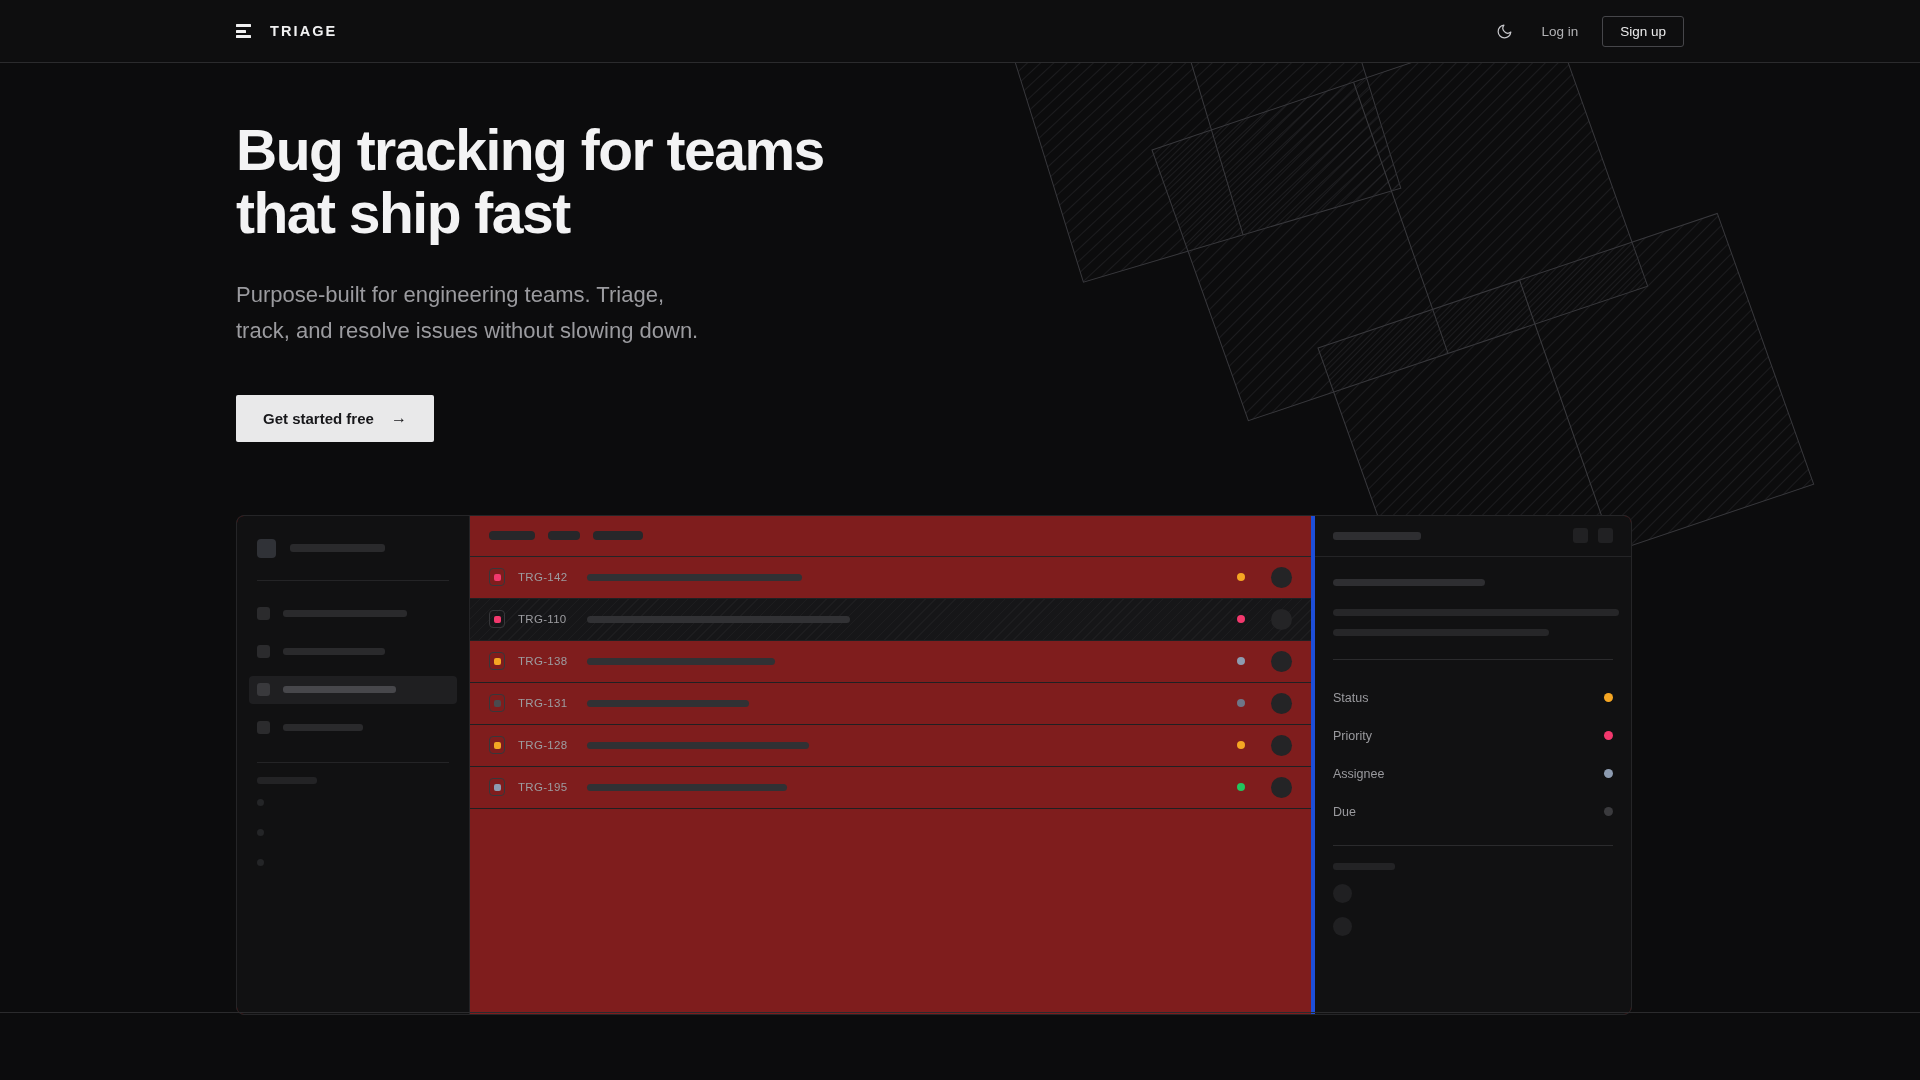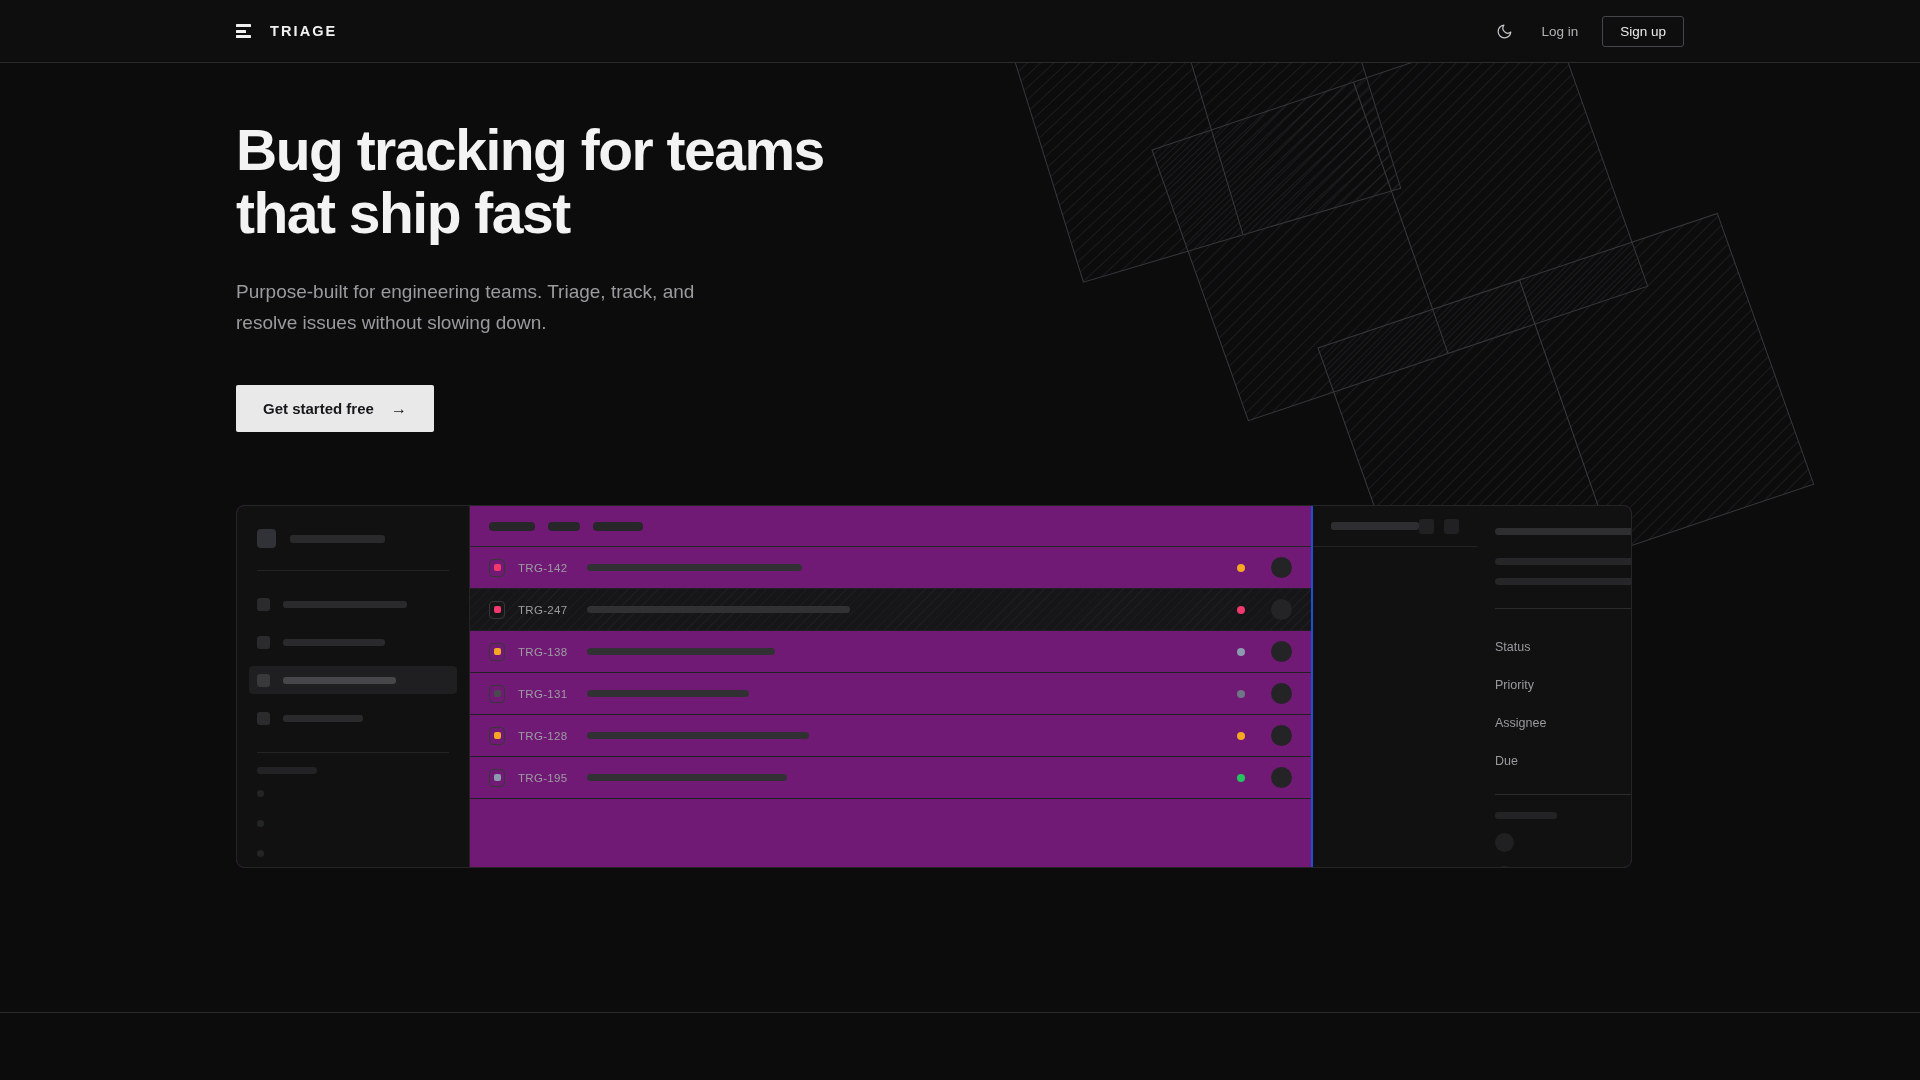--- a/index.html
+++ b/index.html
@@ -50,39 +50,39 @@
     padding:7px 17px; cursor:pointer; font-family:inherit;
   }
 
   
   .hero { position:relative; z-index:3; padding:56px 236px 0; }
   .hero h1 {
     font-size:57px; line-height:1.1; font-weight:700;
     letter-spacing:-1.5px; color:#f3f3f4; max-width:680px;
   }
   .hero-sub {
-    margin-top:33px; font-size:19px; line-height:1.6;
+    margin-top:33px; font-size:22px; line-height:1.6;
     color:#9b9b9f; max-width:470px;
   }
   .cta {
     margin-top:47px;
     display:inline-flex; align-items:center; gap:17px;
     background:#e9e9ea; color:#17171a;
     border:none; border-radius:2px;
     padding:15px 27px; font-size:15px; font-weight:700;
     cursor:pointer; font-family:inherit;
   }
   .cta .arrow { font-size:16px; font-weight:400; line-height:1; }
 
   
   .mock-wrap { position:relative; z-index:3; margin:73px 236px 0; }
   .mock {
-    height:363px; width:1396px;
+    height:500px; width:1396px;
     display:flex;
-    background:#701a75;
+    background:#7f1d1d;
     border:1px solid #252527;
     border-radius:8px;
     overflow:hidden;
   }
   
   .mock-side {
     width:233px; flex:0 0 233px;
     border-right:1px solid #242426;
     padding:23px 20px 0;
     background:#111112;
@@ -133,23 +133,23 @@
     width:56px; flex:0 0 56px;
   }
   .rtitle { height:7px; border-radius:4px; background:#313134; }
   .row .spacer { flex:1 1 auto; }
   .stat-dot { width:8px; height:8px; border-radius:50%; flex:0 0 8px; }
   .avatar { width:21px; height:21px; border-radius:50%; background:#242426; margin-left:13px; flex:0 0 21px; }
 
   
   .mock-detail {
     width:320px; flex:0 0 320px;
-    border-left:2px solid #1d4ed8;
+    border-left:4px solid #1d4ed8;
     background:#111112;
-    display:flex; flex-direction:row;text-align:right;
+    display:flex; flex-direction:column;text-align:right;
   }
   .det-head {
     height:41px; flex:0 0 41px; border-bottom:1px solid #242426;
     display:flex; align-items:center; padding:0 18px;
   }
   .det-head-actions { margin-left:auto; display:flex; gap:10px; }
   .sq-btn { width:15px; height:15px; border-radius:3px; background:#212123; }
   .det-body { padding:22px 18px 0; }
   .det-line { height:7px; border-radius:4px; background:#2e2e31; }
   .det-rule { height:1px; background:#2b2b2d; margin:23px 0 19px; }
@@ -278,21 +278,21 @@
               <span class="rid">TRG-142</span>
               <span class="rtitle" style="width:215px"></span>
               <span class="spacer"></span>
               <span class="stat-dot" style="background:#f5a623"></span>
               <span class="avatar"></span>
             </div>
             <div class="row hl">
               <span class="pri">
                 <b style="background:#f2386d"></b>
               </span>
-              <span class="rid">TRG-247</span>
+              <span class="rid">TRG-110</span>
               <span class="rtitle" style="width:263px"></span>
               <span class="spacer"></span>
               <span class="stat-dot" style="background:#f2386d"></span>
               <span class="avatar"></span>
             </div>
             <div class="row">
               <span class="pri">
                 <b style="background:#f5a623"></b>
               </span>
               <span class="rid">TRG-138</span>

